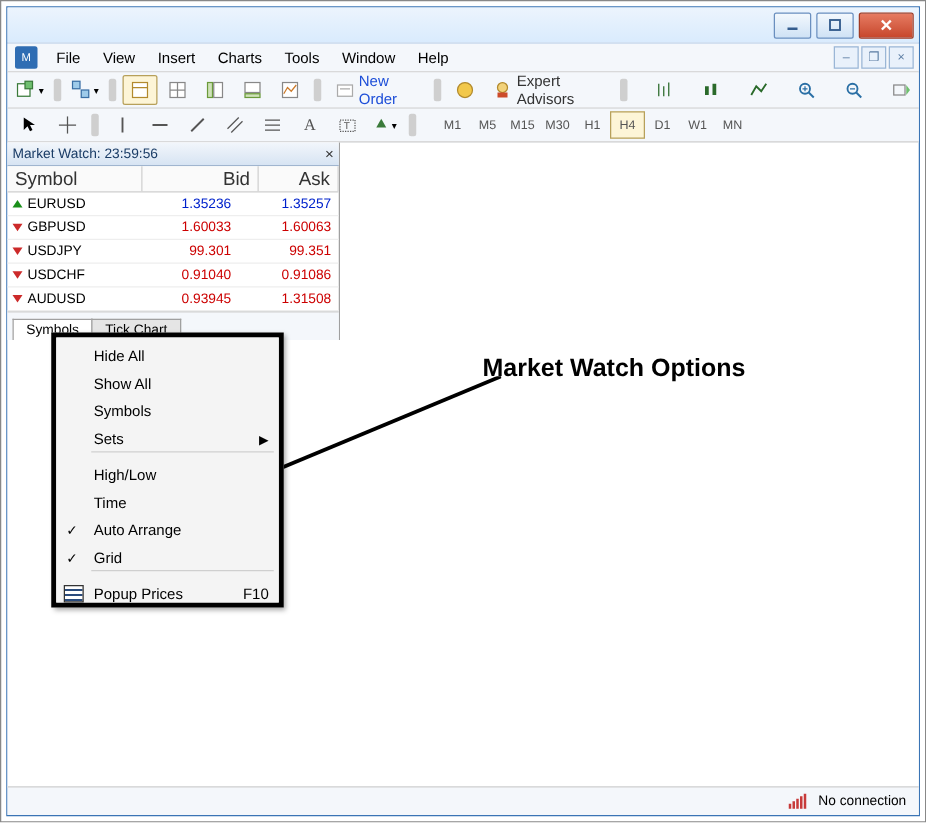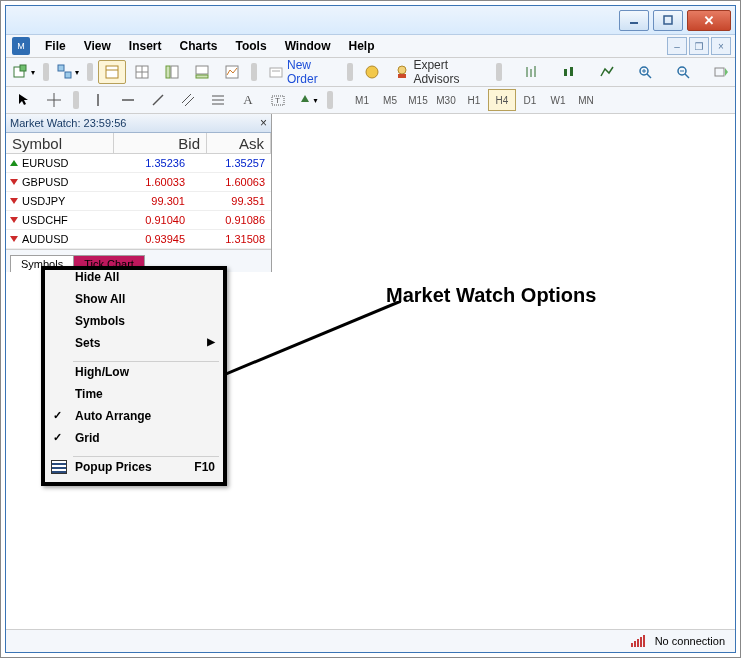--- a/index.html
+++ b/index.html
@@ -3,21 +3,21 @@
 <meta charset="utf-8">
 <style>
   html,body{margin:0;padding:0;font-family:"Segoe UI",Tahoma,sans-serif;font-size:12px;color:#000;background:#fff;}
   .outer{width:741px;height:658px;border:1px solid #888;box-sizing:border-box;position:relative;background:#fff;}
   .window{position:absolute;left:4px;top:4px;right:4px;bottom:4px;border:1px solid #3a74b5;background:#fff;}
   .titlebar{height:28px;background:linear-gradient(#ecf4fd,#d9ebfd);display:flex;align-items:center;justify-content:flex-end;border-bottom:1px solid #b7cde6;}
   .win-btn{width:28px;height:19px;margin-right:4px;border:1px solid #6a8fbf;border-radius:2px;display:flex;align-items:center;justify-content:center;font-size:11px;background:linear-gradient(#f3f8fd,#cfe2f5);color:#355d8e;}
   .win-btn.close{background:linear-gradient(#e67b62,#c7472c);color:#fff;border-color:#a03a23;width:42px;font-weight:bold;font-size:13px;}
   .menubar{height:22px;display:flex;align-items:center;border-bottom:1px solid #cfcfcf;background:#f4f7fb;}
   .app-icon{width:18px;height:18px;margin:0 6px;background:#2f6db3;display:flex;align-items:center;justify-content:center;color:#fff;font-size:9px;border-radius:2px;}
-  .menu-item{padding:0 9px;line-height:22px;font-weight:bold;}
+  .menu-item{padding:0 9px;line-height:22px;}
   .child-ctrl{margin-left:auto;display:flex;gap:2px;padding-right:4px;}
   .child-btn{width:18px;height:16px;border:1px solid #9ab6d6;display:flex;align-items:center;justify-content:center;font-size:10px;color:#5d7ea4;background:#e9f1fb;}
   .toolbar{height:28px;border-bottom:1px solid #cfcfcf;display:flex;align-items:center;background:#f4f7fb;padding-left:4px;gap:2px;}
   .toolbar2{height:26px;border-bottom:1px solid #cfcfcf;display:flex;align-items:center;background:#f4f7fb;padding-left:4px;gap:2px;}
   .tbtn{min-width:22px;height:22px;display:flex;align-items:center;justify-content:center;border:1px solid transparent;border-radius:2px;padding:0 2px;}
   .tbtn.sep{width:2px;min-width:2px;background:#cfcfcf;margin:0 3px;height:18px;border:0;}
   .tbtn.text{color:#1d4ed8;padding:0 6px;background:#f4f7fb;}
   .tbtn.text .ic{margin-right:4px;}
   .tbtn.hi{border-color:#b7a05a;background:#fdf5d7;}
   svg{display:block;}
@@ -35,29 +35,29 @@
   .col-ask{flex:1;justify-content:flex-end;}
   .mw-row{display:flex;height:18px;border-bottom:1px solid #eee;font-size:11px;}
   .mw-row .sym{width:95px;display:flex;align-items:center;padding-left:4px;gap:4px;}
   .mw-row .bid{width:80px;display:flex;align-items:center;justify-content:flex-end;padding-right:6px;}
   .mw-row .ask{flex:1;display:flex;align-items:center;justify-content:flex-end;padding-right:6px;text-align:right;}
   .arrow-up{width:0;height:0;border-left:4px solid transparent;border-right:4px solid transparent;border-bottom:6px solid #1a8f1a;}
   .arrow-dn{width:0;height:0;border-left:4px solid transparent;border-right:4px solid transparent;border-top:6px solid #cc2a2a;}
   .blue{color:#0022cc;}
   .red{color:#cc0000;}
   .mw-tabs{margin-top:auto;height:22px;display:flex;align-items:flex-end;border-top:1px solid #cfcfcf;padding-left:4px;background:#f4f7fb;}
-  .mw-tab{padding:2px 10px;font-size:11px;border:1px solid #a0a0a0;border-bottom:0;margin-right:-1px;background:#be185d;}
+  .mw-tab{padding:2px 10px;font-size:11px;border:1px solid #a0a0a0;border-bottom:0;margin-right:-1px;background:#e5e5e5;}
   .mw-tab.active{background:#fff;}
   .main{flex:1;background:#fff;position:relative;}
   .status{position:absolute;left:0;right:0;bottom:0;height:22px;border-top:1px solid #cfcfcf;background:#f4f7fb;display:flex;align-items:center;justify-content:flex-end;padding-right:10px;font-size:11px;gap:10px;}
   .conn-bars{display:flex;align-items:flex-end;gap:1px;}
   .conn-bars span{width:2px;background:#c73a3a;}
   .ctx{position:absolute;left:35px;top:260px;width:178px;border:4px solid #000;background:#f4f4f4;box-shadow:2px 2px 4px rgba(0,0,0,0.35);z-index:10;}
   .ctx-body{background:#f4f4f4;}
-  .ctx-item{height:22px;display:flex;align-items:flex-start;padding-left:30px;font-size:12px;position:relative;font-weight:bold;}
+  .ctx-item{height:22px;display:flex;align-items:flex-end;padding-left:30px;font-size:12px;position:relative;}
   .ctx-item .arrow{margin-left:auto;margin-right:8px;font-size:10px;}
   .ctx-item .sc{margin-left:auto;margin-right:8px;}
   .ctx-sep{height:1px;background:#cfcfcf;margin:3px 4px 3px 28px;}
   .ctx-check{position:absolute;left:8px;font-size:11px;}
   .ctx-ico{position:absolute;left:6px;width:14px;height:12px;border:1px solid #333;background:repeating-linear-gradient(0deg,#2a4b7c 0 2px,#fff 2px 4px);}
   .annotation{position:absolute;left:380px;top:278px;font-size:20px;font-weight:bold;z-index:9;}
   .ann-line{position:absolute;z-index:8;left:215px;top:295px;width:180px;height:75px;}
   .tool-icons{display:flex;gap:10px;margin-left:10px;}
 </style>
 </head>

